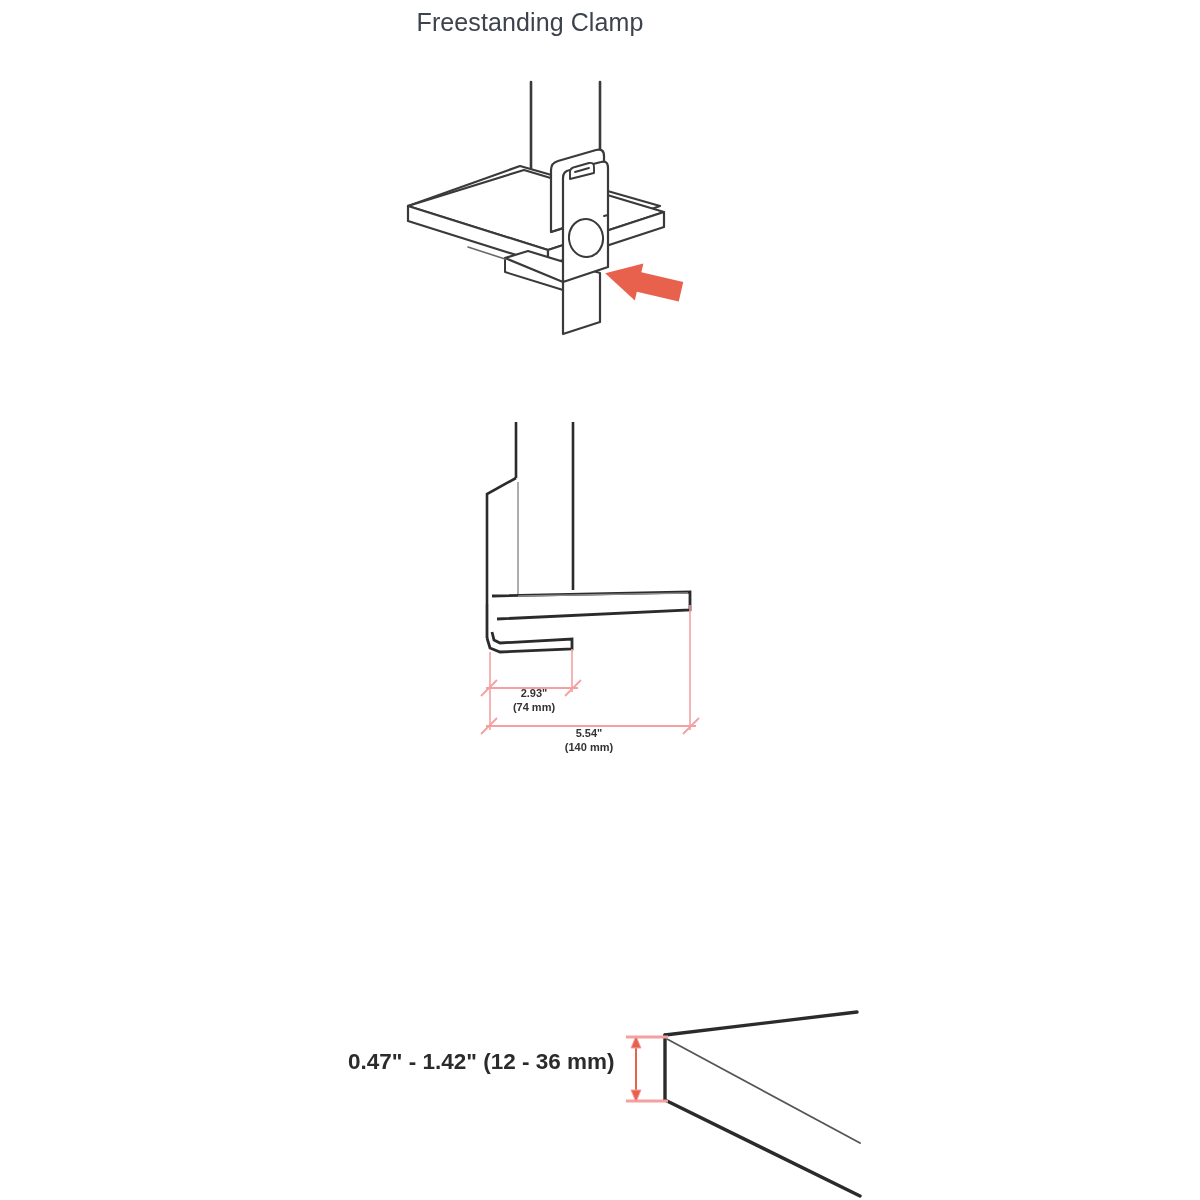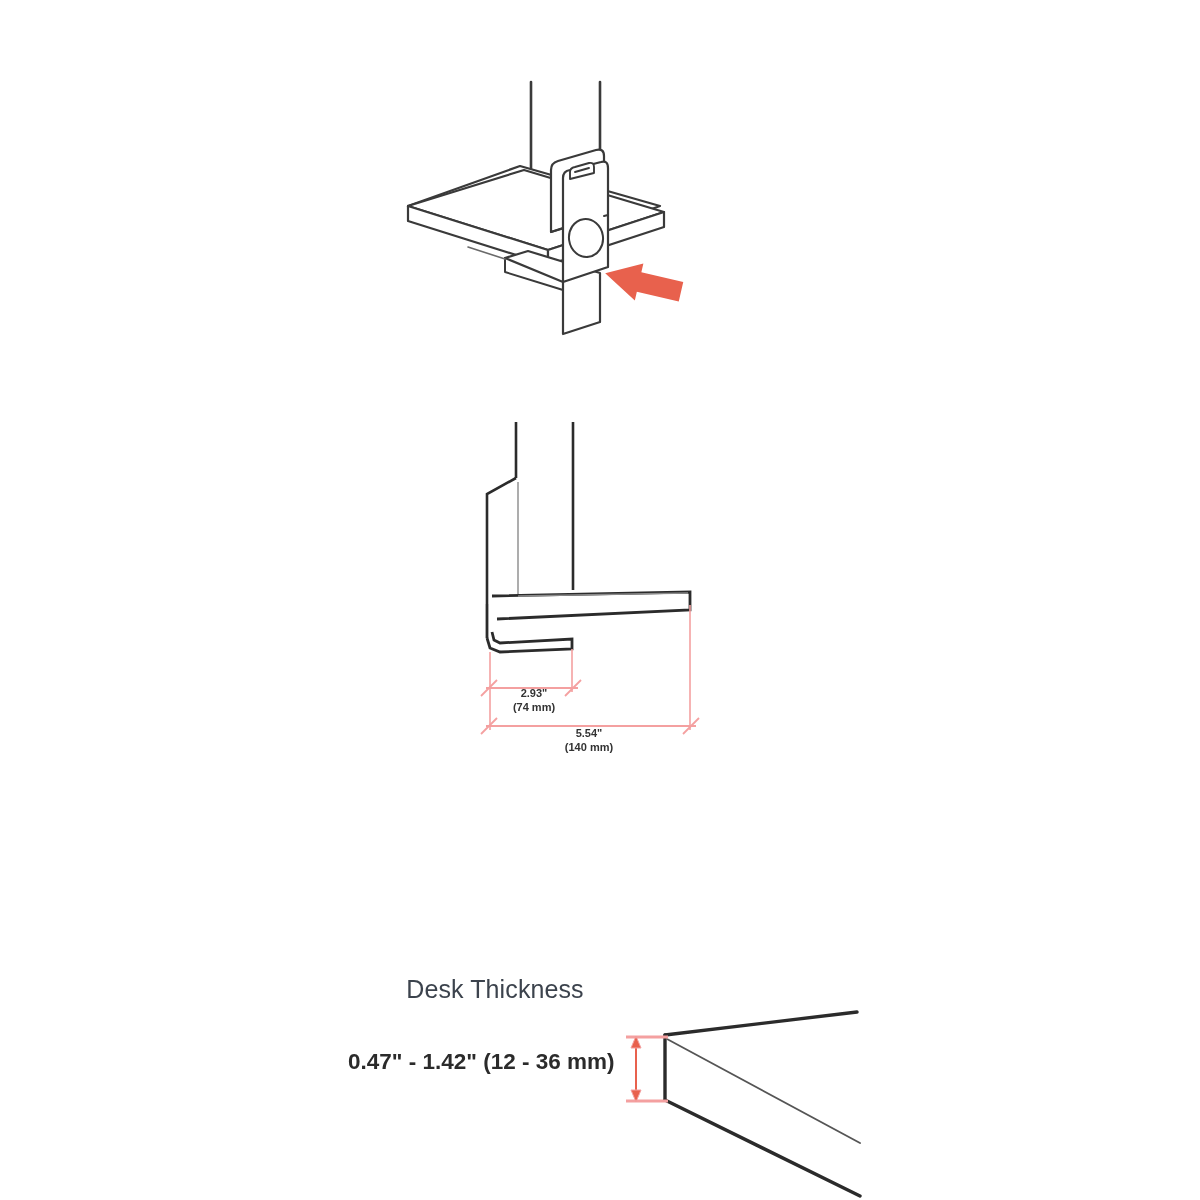--- a/index.html
+++ b/index.html
@@ -60,20 +60,21 @@
     font-family: "Liberation Sans", sans-serif;
     font-weight: bold;
     fill: #333333;
   }
 </style>
 </head>
 <body>
 
 <div class="stage">
 
+  <div class="section-title" id="clamp-title">Freestanding Clamp</div>
 
   <svg class="svg-abs" style="left:0px; top:60px;" width="1200" height="300" viewBox="0 0 1200 300">
 
     <g fill="none" stroke="#3a3a3a" stroke-linejoin="round" stroke-linecap="round">
 
       <g stroke-width="2.6">
         <line x1="531" y1="22" x2="531" y2="160"></line>
         <line x1="600" y1="22" x2="600" y2="152"></line>
       </g>
 
@@ -181,21 +182,20 @@
       </g>
     </g>
 
     <text class="dim" x="534" y="297" text-anchor="middle" font-size="11">2.93"</text>
     <text class="dim" x="534" y="311" text-anchor="middle" font-size="11">(74 mm)</text>
 
     <text class="dim" x="589" y="337" text-anchor="middle" font-size="11">5.54"</text>
     <text class="dim" x="589" y="351" text-anchor="middle" font-size="11">(140 mm)</text>
   </svg>
 
-  <div class="section-title" id="desk-title">Desk Thickness</div>
 
   <div class="thickness-label">0.47" - 1.42" (12 - 36 mm)</div>
 
   <svg class="svg-abs" style="left:0px; top:1000px;" width="1200" height="200" viewBox="0 0 1200 200">
 
     <g fill="none" stroke="#2b2b2b" stroke-linecap="round">
 
       <g stroke-width="3.4">
         <path d="M 665 1035 L 857 1012" transform="translate(0,-1000)"></path>
       </g>

